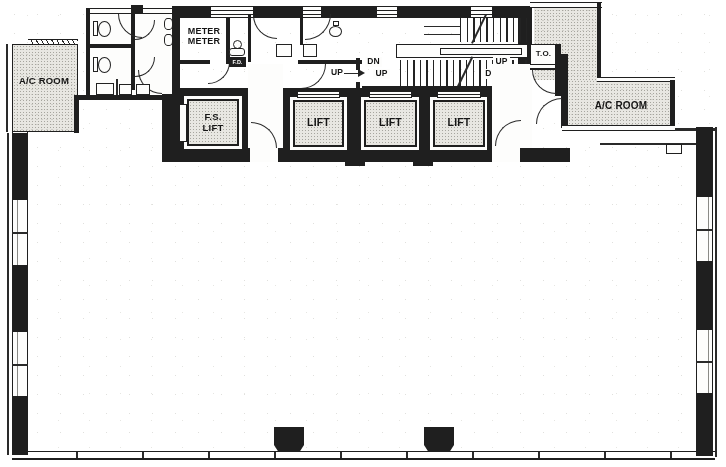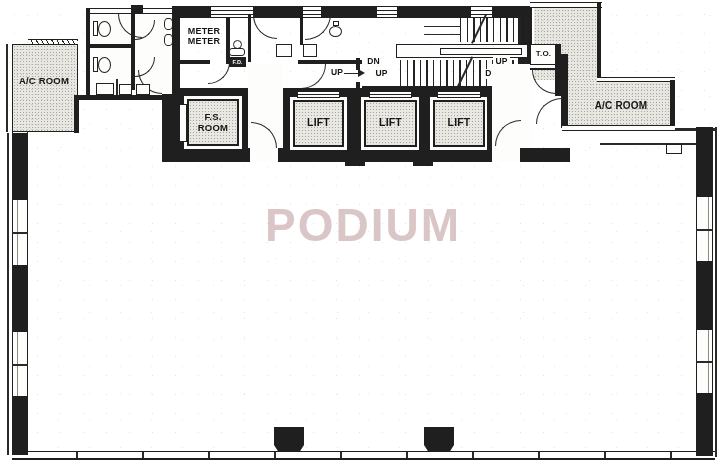--- a/index.html
+++ b/index.html
@@ -39,21 +39,20 @@
     background-image:repeating-linear-gradient(90deg,transparent 0 64px,#2a2a2a 64px 66px),
       linear-gradient(transparent 0 42%,#9a9a96 42% 58%,transparent 58%);}
   .hatch{position:absolute;box-sizing:border-box;border-top:1.2px solid #1f1f1f;
     background-image:repeating-linear-gradient(60deg,#2a2a2a 0 1px,transparent 1px 4.5px);}
 </style>
 </head>
 <body>
 
 <div id="canvas">
 
-  <div class="wm-title">PODIUM</div>
 
   <div class="stipple" style="left:12px;top:44px;width:66px;height:88px;border:1.5px solid #1f1f1f;"></div>
   <div class="hatch" style="left:28px;top:39px;width:50px;height:6px;"></div>
   <div class="line" style="left:6px;top:44px;width:2px;height:88px;"></div>
   <div class="lbl" style="left:10px;top:76px;width:68px;font-size:9.5px;">A/C ROOM</div>
 
   <div class="w" style="left:172px;top:6px;width:360px;height:12px;"></div>
   <div class="vent" style="left:210px;top:6px;width:44px;height:12px;"></div>
   <div class="vent" style="left:302px;top:6px;width:20px;height:12px;"></div>
   <div class="vent" style="left:376px;top:6px;width:22px;height:12px;"></div>
@@ -129,21 +128,21 @@
   <div class="w" style="left:362px;top:86px;width:170px;height:6px;"></div>
 
   <div class="w" style="left:162px;top:94px;width:18px;height:68px;"></div>
   <div class="w" style="left:173px;top:88px;width:125px;height:6px;"></div>
   <div class="w" style="left:162px;top:148px;width:408px;height:14px;"></div>
 
   <div class="w" style="left:178px;top:90px;width:70px;height:64px;"></div>
   <div class="white" style="left:184px;top:96px;width:58px;height:53px;"></div>
   <div class="sbox" style="left:187px;top:99px;width:52px;height:47px;"></div>
   <div class="box" style="left:179px;top:104px;width:8px;height:38px;border-width:1px;"></div>
-  <div class="lbl" style="left:197px;top:112px;width:32px;font-size:9.5px;">F.S. ROOM</div>
+  <div class="lbl" style="left:197px;top:112px;width:32px;font-size:9.5px;">F.S. LIFT</div>
 
   <div class="white" style="left:248px;top:64px;width:35px;height:84px;"></div>
   <div class="arc arc-c-bl" style="left:251px;top:122px;width:26px;height:26px;"></div>
 
   <div class="w" style="left:283px;top:88px;width:70px;height:66px;"></div>
   <div class="white" style="left:290px;top:97px;width:57px;height:53px;"></div>
   <div class="sbox" style="left:293px;top:100px;width:51px;height:47px;"></div>
   <div class="box" style="left:297px;top:91px;width:43px;height:7px;border-width:1px;background-image:linear-gradient(transparent 0 2.5px,#222 2.5px 3.5px,transparent 3.5px);"></div>
   <div class="lbl" style="left:293px;top:117px;width:51px;font-size:10.5px;">LIFT</div>
 

